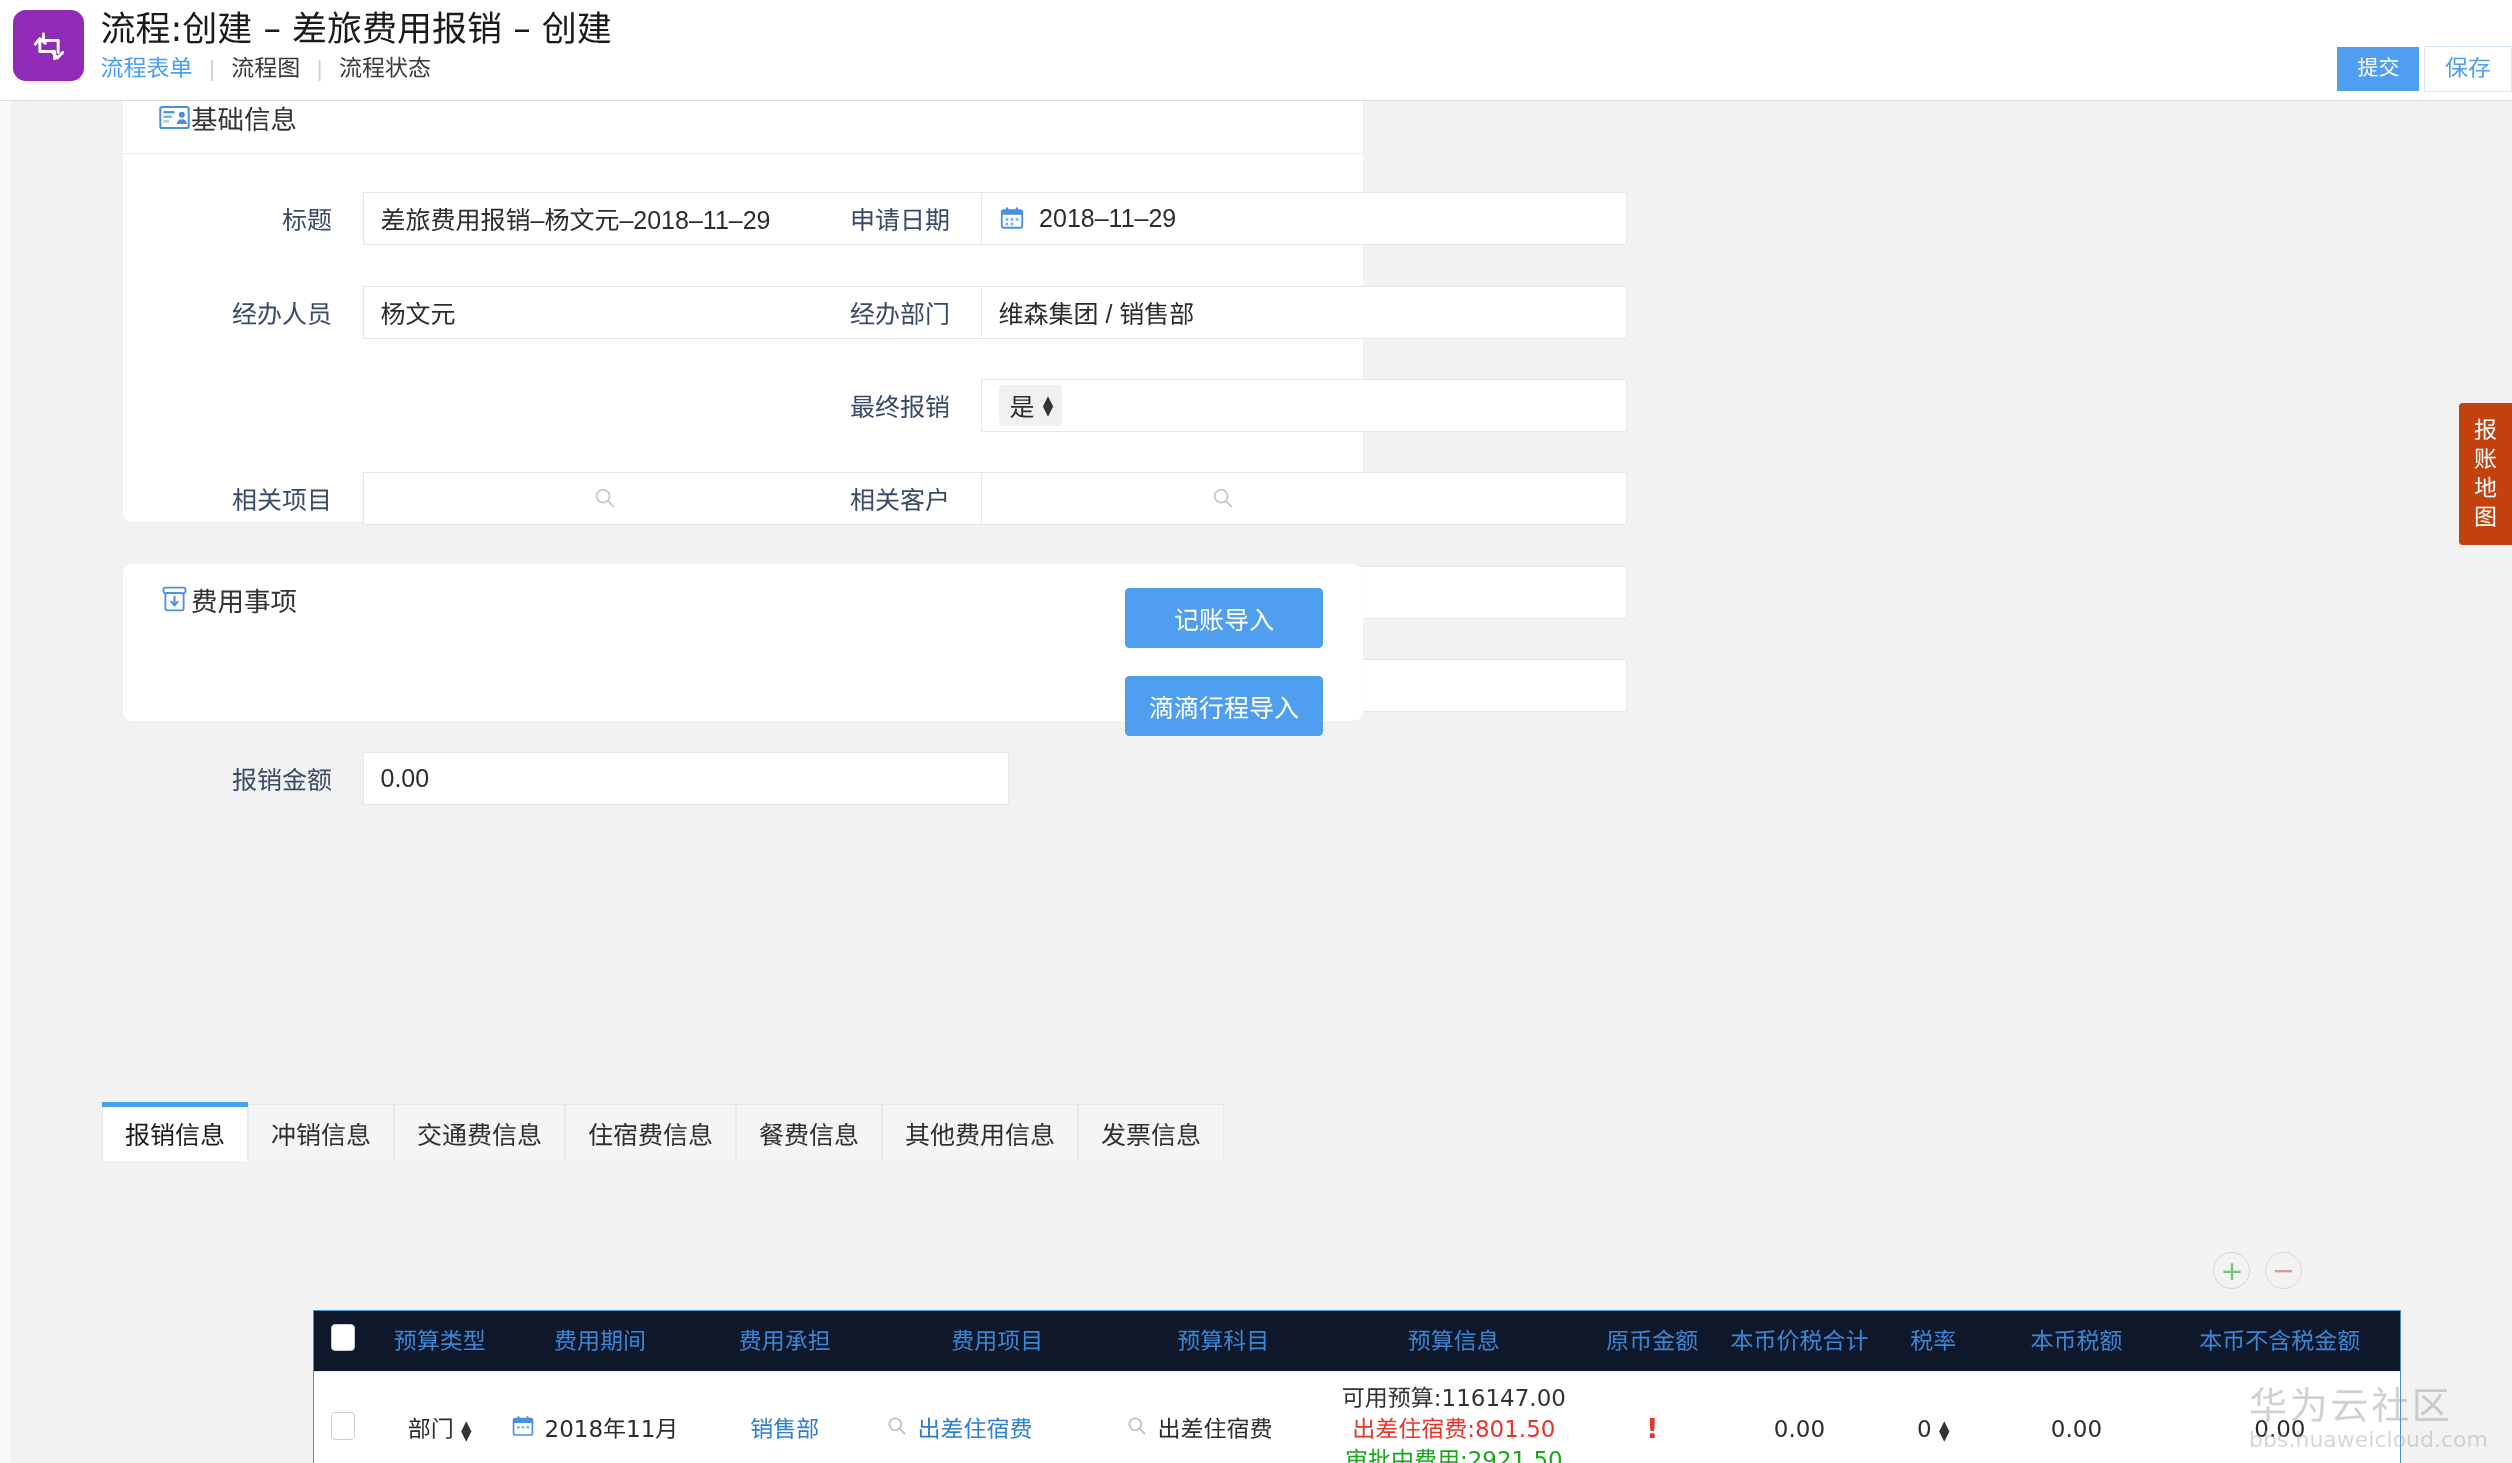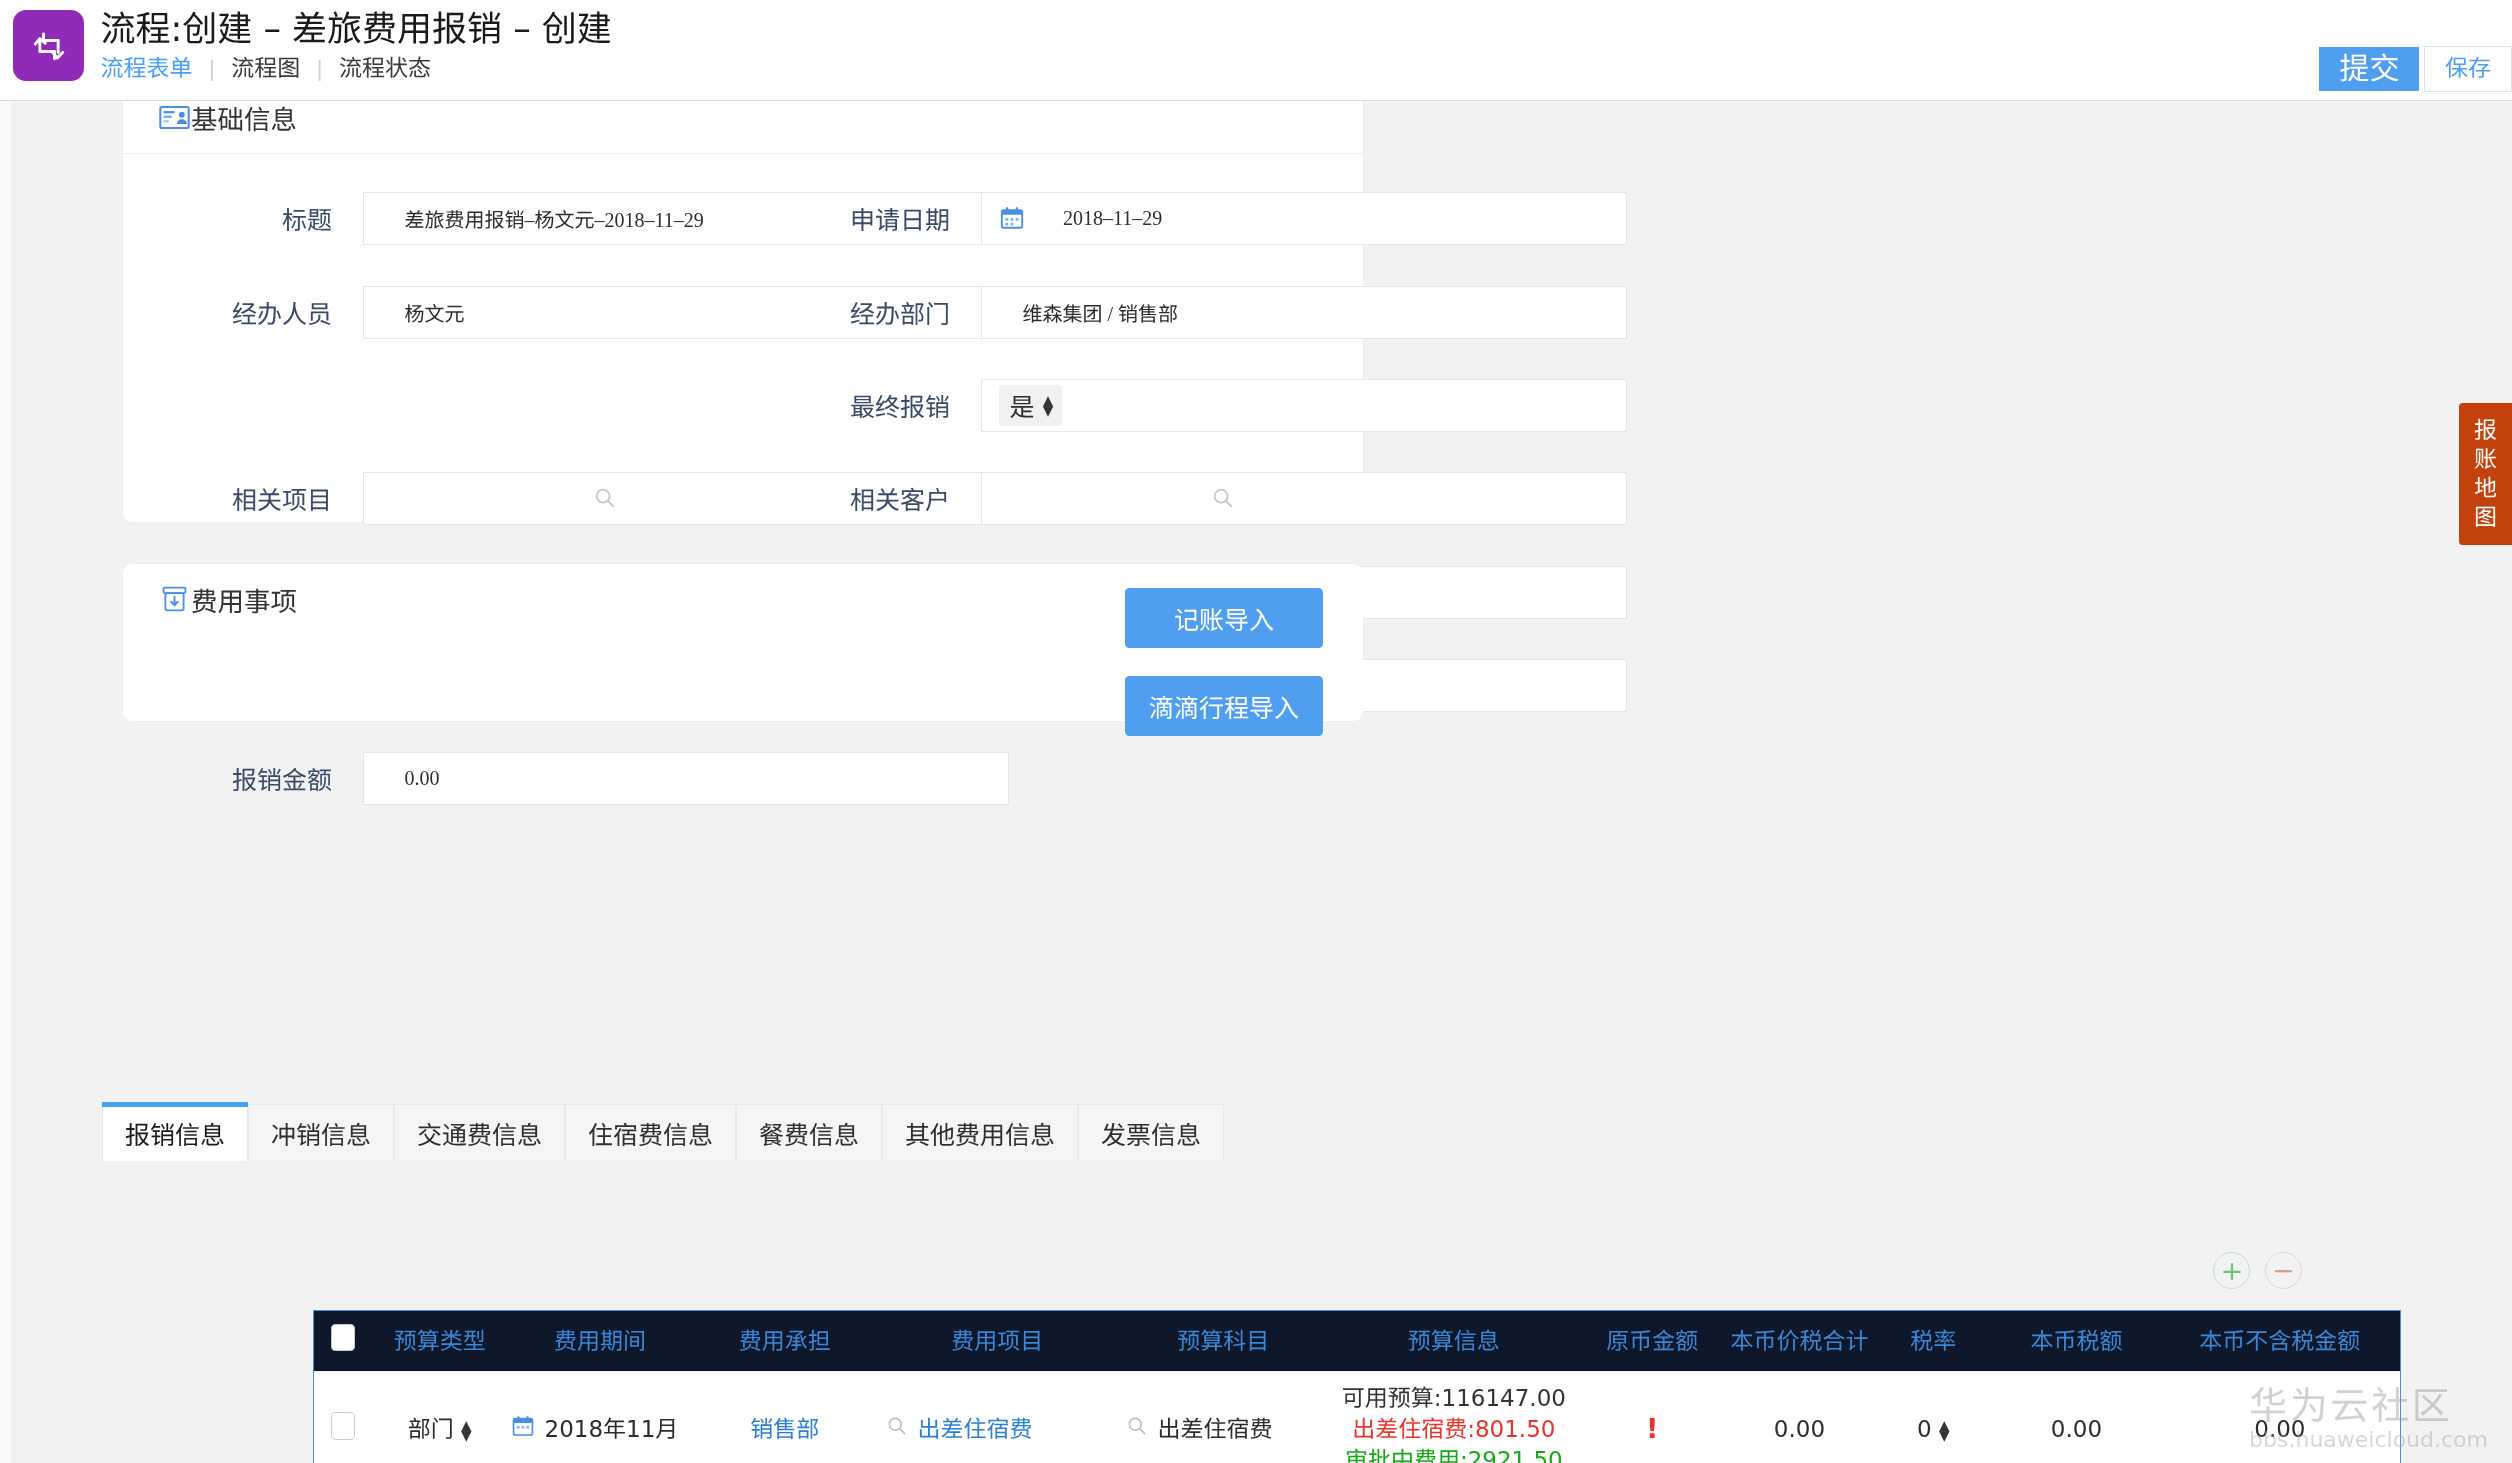--- a/index.html
+++ b/index.html
@@ -35,21 +35,21 @@
   }
   .subnav a.active{ color:#4a9ff5; }
   .subnav .sep{ color:#cfcfcf; margin:0 16.5px; font-size:22px; }
 
   .topbar-actions{
     margin-left:auto; display:flex; align-items:center; gap:0; padding:13px 0 0 0;
     position:absolute; right:0px; top:33px;
   }
   .btn-primary-sm{
     background:#4f9ef0; color:#fff; border:none;
-    font-size:30px; padding:8.2px 20px; line-height:27.4px; cursor:pointer;
+    font-size:21px; padding:8.2px 20px; line-height:27.4px; cursor:pointer;
     font-family:"DejaVu Sans","Liberation Sans",sans-serif;
   }
   .btn-ghost-sm{
     background:#fff; color:#4f9ef0; border:0.9px solid #d6e6f8;
     font-size:23px; padding:8.2px 20px; line-height:27.4px; cursor:pointer; margin-left:4.6px;
     font-family:"DejaVu Sans","Liberation Sans",sans-serif;
   }
 
   
   .page{
@@ -87,23 +87,22 @@
   .f-row{ position:absolute; height:53px; display:flex; align-items:center; }
   .f-label{
     width:240px; text-align:right; padding-right:31px; font-size:25px; color:#3a4a68;
     white-space:nowrap; font-family:"DejaVu Sans","Liberation Sans",sans-serif;
   }
   .f-field{
     width:646px; height:53px; border:0.9px solid #e2e6ed; background:#fff;
     display:flex; align-items:center; position:relative; padding:0 16.5px;
   }
   .f-val{
-    font-size:20px; color:#2c2c2c; white-space:nowrap;
-    font-family:Liberation Serif, serif;
-    margin-left:24px;
+    font-size:25px; color:#2c2c2c; white-space:nowrap;
+    font-family:Liberation Sans, sans-serif;
   }
   .f-val.linkish{ color:#2d3a55; }
   .f-icon-right{ position:absolute; right:16.5px; top:50%; transform:translateY(-50%); display:flex; align-items:center; gap:9.1px;}
   .f-icon-right.two{ right:13px; }
   .sel-chip{
     background:#f0f1f3; border-radius:3.7px; padding:2.7px 9.1px 2.7px 11px;
     display:flex; align-items:center; gap:8.2px;
     font-size:25px;color:#2c2c2c; white-space:nowrap;
     font-family:"DejaVu Sans","Liberation Sans",sans-serif;
   }

